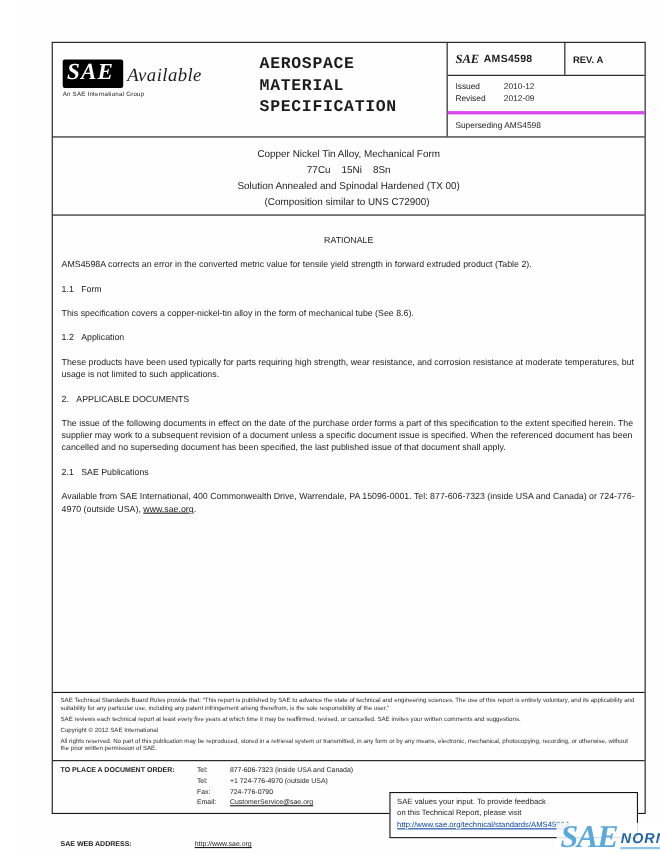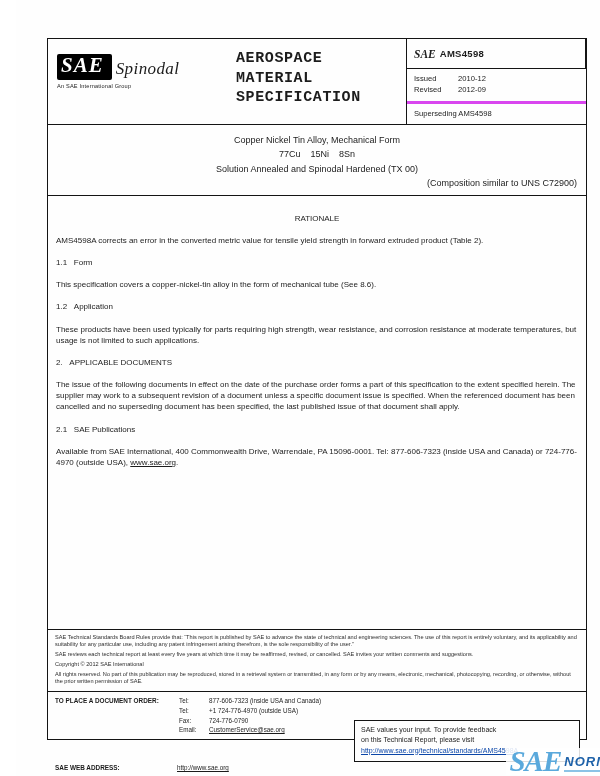--- a/index.html
+++ b/index.html
@@ -31,21 +31,21 @@
   .meta-num { flex:1.55; border-right:1px solid #141414; padding:0 4px 0 7px; display:flex; align-items:center; gap:4px; }
   .meta-sae { font-style:italic; font-weight:bold; font-size:11.5px; font-family:"Liberation Serif", serif; }
   .meta-amsnum { font-weight:bold; font-size:9.5px; letter-spacing:.3px; }
   .meta-rev { flex:1; padding:0 4px 0 7px; font-weight:bold; font-size:8.6px; display:flex; align-items:center; }
   .meta-row2 { border-bottom:3px solid #d946ef; padding:4px 7px 5px 7px; line-height:1.5; }
   .meta-dates { display:flex; }
   .meta-dlabel { width:44px; }
   .meta-row3 { padding:5px 7px; }
   
   .title-sec { border-bottom:1.5px solid #141414; text-align:center; font-size:9px; line-height:1.6; padding:8px 6px 4px 6px; }
-  .title-l4 { text-align:right; padding-right:3px; }
+  .title-l4 { padding-right:3px; }
   
   .body-sec { flex:1; padding:17px 8px 0 8px; font-size:8px; line-height:1.4; }
   .center { text-align:center; }
   .para { margin-bottom:11px; }
   .heading { margin-bottom:11px; }
   .docref { display:flex; margin-top:15px; }
   .docref-code { width:80px; }
   a.doclink { color:#1c1c1c; text-decoration:underline; cursor:pointer; }
   
   .fineprint { border-top:1.5px solid #141414; padding:4px 7px 3px 7px; font-size:5.6px; line-height:1.32; color:#2e2e2e; }
@@ -77,33 +77,34 @@
 </head>
 <body>
 
 <div class="page">
   <div class="frame">
 
     <div class="header">
       <div class="logo-cell">
         <div class="logo-row">
           <span class="sae-box">SAE</span>
-          <span class="logo-aero">Spinodal</span>
+          <span class="logo-aero">Available</span>
         </div>
         <div class="logo-tagline">An SAE International Group</div>
       </div>
       <div class="doctype-cell">
         <div class="doctype-inner">AEROSPACE MATERIAL SPECIFICATION</div>
       </div>
       <div class="meta-cell">
         <div class="meta-row1">
           <div class="meta-num">
             <span class="meta-sae">SAE</span>
             <span class="meta-amsnum">AMS4598</span>
           </div>
+          <div class="meta-rev">REV. A</div>
         </div>
         <div class="meta-row2">
           <div class="meta-dates">
             <span class="meta-dlabel">Issued</span>
             <span>2010-12</span>
           </div>
           <div class="meta-dates">
             <span class="meta-dlabel">Revised</span>
             <span>2012-09</span>
           </div>

